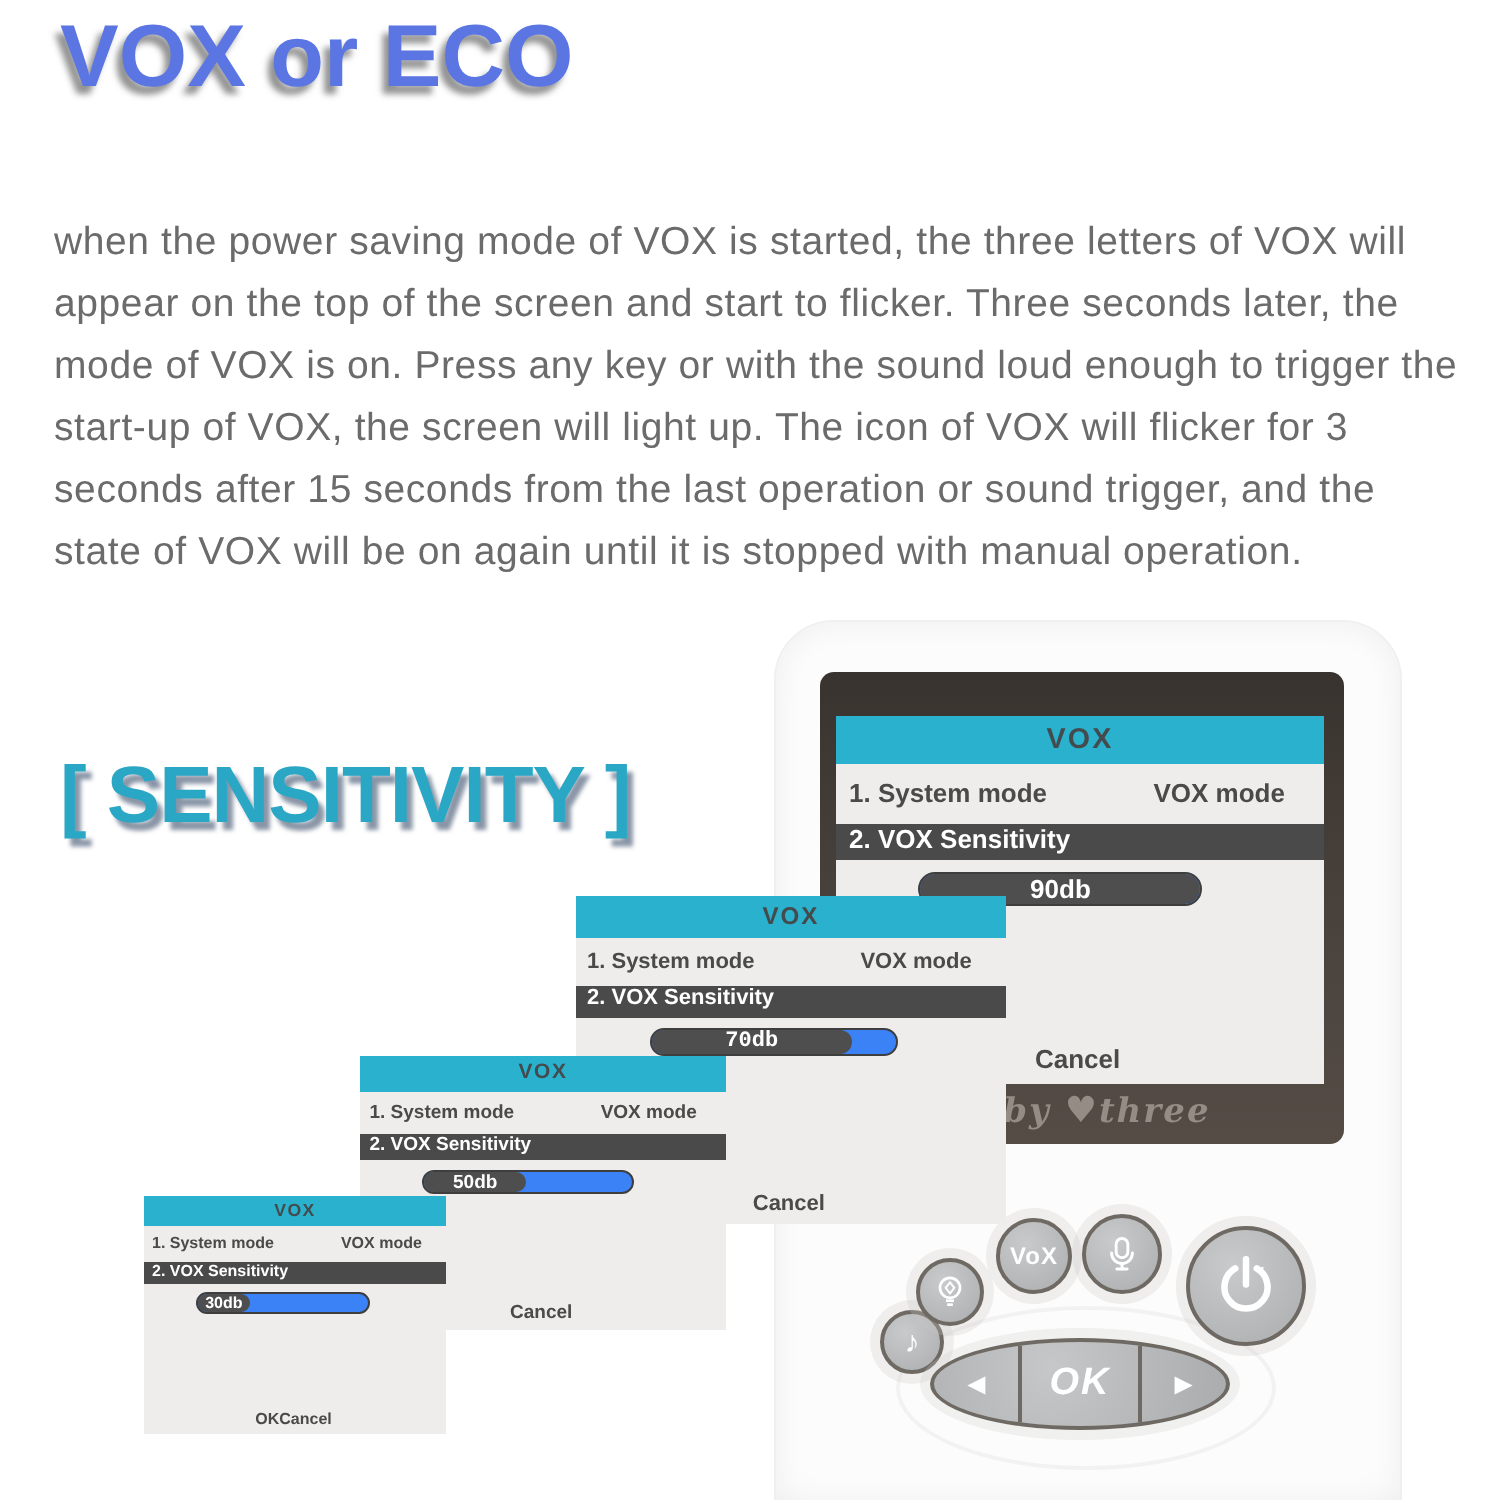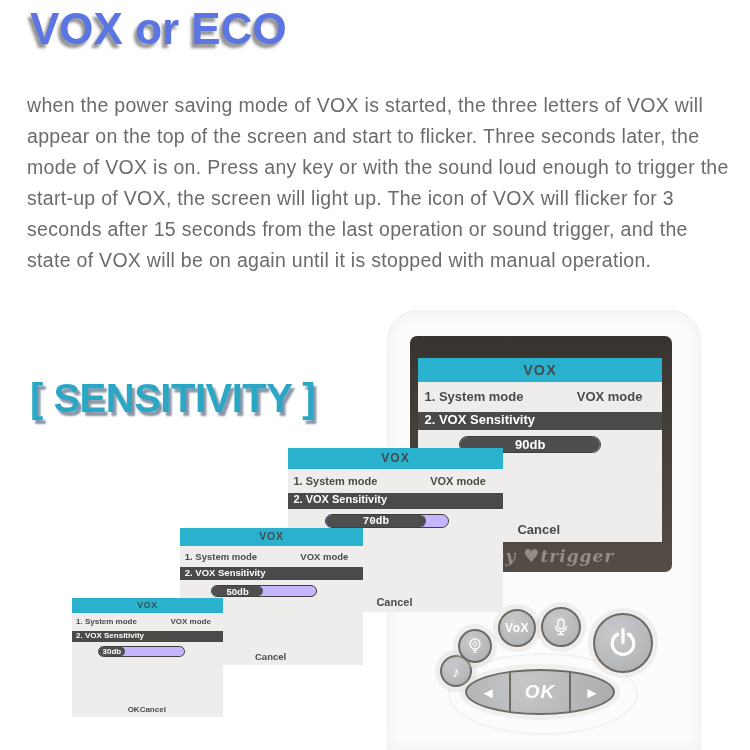--- a/index.html
+++ b/index.html
@@ -3,21 +3,21 @@
 <meta charset="utf-8">
 <style>
   html,body{margin:0;padding:0;background:#fff;}
   #page{position:relative;width:750px;height:750px;background:#fff;overflow:hidden;
         font-family:"Liberation Sans","DejaVu Sans",sans-serif;}
 
   
   .main-title{position:absolute;left:30px;top:4px;font-size:44px;font-weight:bold;
       color:var(--title_blue);letter-spacing:0px;
       text-shadow:-3px 4px 3px rgba(110,110,110,0.75);}
-  .intro{position:absolute;left:27px;top:90px;width:706px;font-size:19.5px;line-height:31px;
+  .intro{position:absolute;left:27px;top:106px;width:706px;font-size:19.5px;line-height:31px;
       color:var(--body_text);letter-spacing:0.3px;}
   .section-heading{position:absolute;left:30px;top:376px;font-size:40px;font-weight:bold;
       color:var(--heading_teal);letter-spacing:-0.5px;
       text-shadow:3px 4px 2px rgba(40,62,92,0.55);}
 
   
   .device{position:absolute;left:387px;top:310px;width:312px;height:440px;
       background:#fcfcfd;border:1px solid #f0f0ef;border-radius:30px 30px 0 0;
       box-shadow:inset 0 0 16px rgba(0,0,0,0.06);z-index:1;}
   .bezel{position:absolute;left:410px;top:336px;width:262px;height:236px;border-radius:7px;
@@ -57,21 +57,21 @@
   .s2{left:288px;top:448px;width:215px;height:164px;font-size:11px;z-index:6;}
   .s3{left:180px;top:528px;width:183px;height:137px;font-size:9.5px;z-index:7;}
   .s4{left:72px; top:598px;width:151px;height:119px;font-size:8px;z-index:8;}
   .scr-header{height:1.7em;background:var(--teal);color:#454a4d;
       display:flex;align-items:center;justify-content:center;letter-spacing:0.08em;
       font-size:1.1em;flex:0 0 auto;}
   .scr-row{display:flex;justify-content:space-between;align-items:flex-start;
       padding:0 8% 0 0.5em;height:1.45em;margin-top:0.55em;flex:0 0 auto;}
   .scr-row.dark{background:var(--dark);color:#fff;margin-top:0.25em;height:1.4em;}
   .pill{margin:0.45em 0 0 17%;width:58%;height:1.35em;border:0.15em solid #3e3e3e;
-      border-radius:2em;background:#c4b5fd;overflow:hidden;flex:0 0 auto;box-sizing:border-box;}
+      border-radius:2em;background:#3b82f6;overflow:hidden;flex:0 0 auto;box-sizing:border-box;}
   .pill-fill{height:100%;background:#4e4e4e;border-radius:0 2em 2em 0;
       display:flex;align-items:center;justify-content:center;color:#fff;}
   .scr-footer{margin-top:auto;display:flex;justify-content:center;
       padding:0 9% 0.35em 8%;}
   .scr-footer span{cursor:default;}
 
   
   .icon-svg{display:block;}
 </style>
 </head>
@@ -79,21 +79,21 @@
 
 <div id="page">
 
   <div class="main-title">VOX or ECO</div>
   <div class="intro">when the power saving mode of VOX is started, the three letters of VOX will appear on the top of the screen and start to flicker. Three seconds later, the mode of VOX is on. Press any key or with the sound loud enough to trigger the start-up of VOX, the screen will light up. The icon of VOX will flicker for 3 seconds after 15 seconds from the last operation or sound trigger, and the state of VOX will be on again until it is stopped with manual operation.</div>
   <div class="section-heading">[ SENSITIVITY ]</div>
 
   <div class="device"></div>
   <div class="bezel"></div>
   <div class="logo">
-    <span>baby </span><span class="heart">♥</span><span>trigger</span>
+    <span>baby </span><span class="heart">♥</span><span>three</span>
   </div>
 
   <div class="pawpad"></div>
 
   <div class="btn btn-music">
     <span>♪</span>
   </div>
 
   <div class="btn btn-bulb">
     <svg class="icon-svg" width="20" height="20" viewBox="0 0 24 24">

